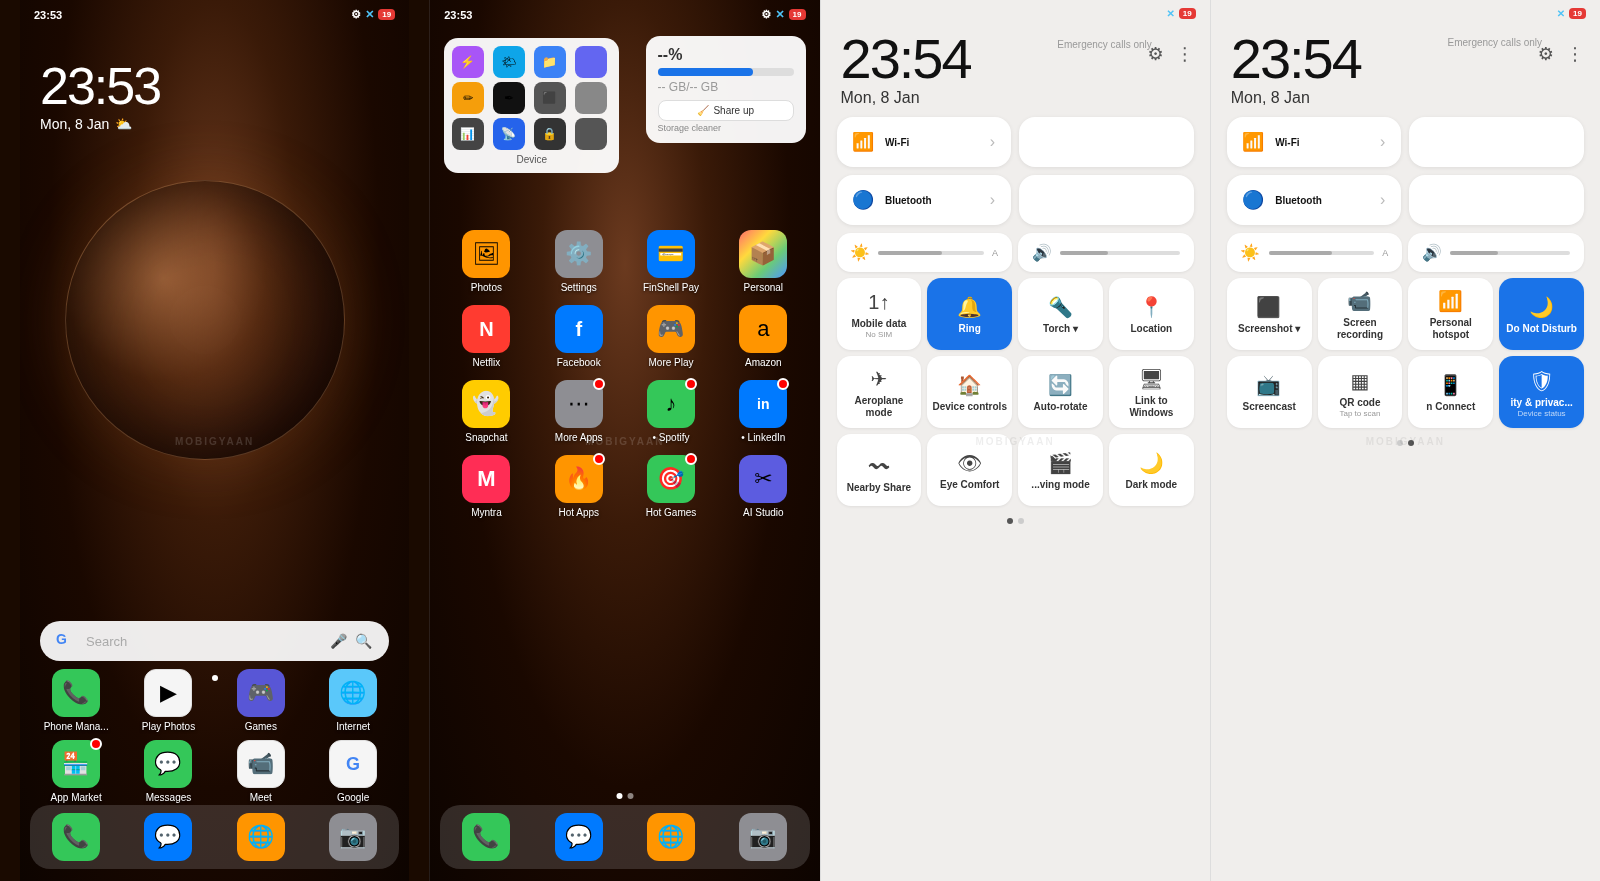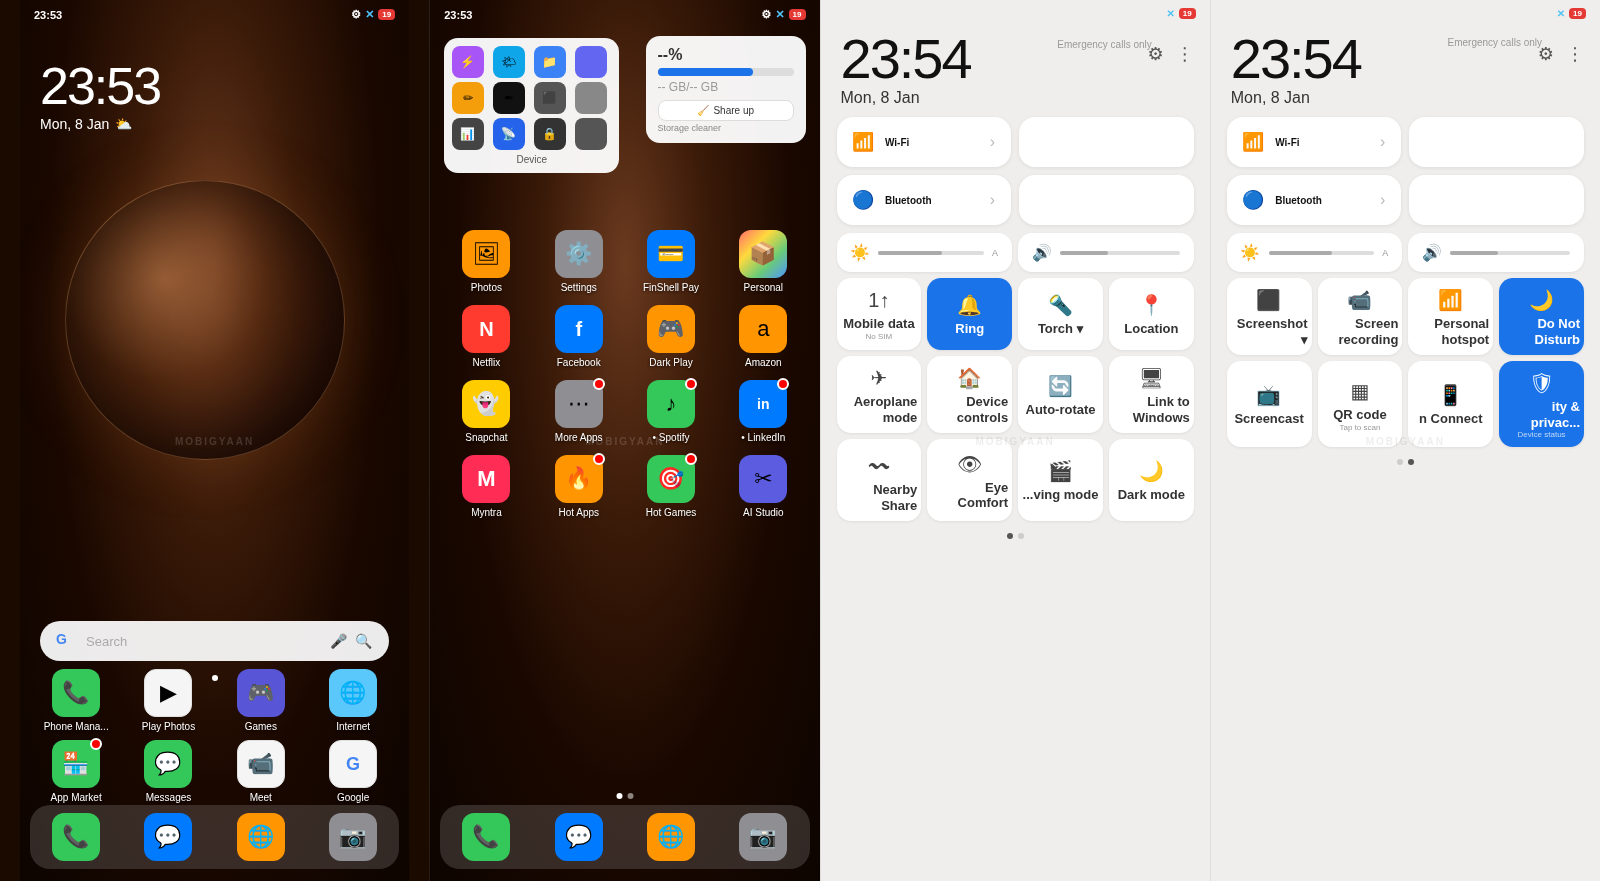--- a/index.html
+++ b/index.html
@@ -332,21 +332,21 @@
       padding: 10px 4px 8px;
       box-shadow: 0 1px 3px rgba(0,0,0,0.07);
       min-height: 72px;
       position: relative;
     }
     .quick-btn.active { background: #1a73e8; }
     .quick-btn.active .q-icon { color: white; }
     .quick-btn.active .q-label { color: white; }
     .quick-btn.active .q-sub { color: rgba(255,255,255,0.7); }
     .q-icon { font-size: 20px; color: #444; margin-bottom: 4px; }
-    .q-label { font-size: 13px; color: #333; font-weight: 600; text-align: right; line-height: 1.2; }
+    .q-label { font-size: 10px; color: #333; font-weight: 600; text-align: center; line-height: 1.2; }
     .q-sub { font-size: 8px; color: #999; text-align: center; }
 
     
     .cc-dots {
       display: flex;
       justify-content: center;
       gap: 5px;
       margin-top: 12px;
     }
     .cc-dot {
@@ -605,21 +605,21 @@
       <div class="app-icon">
         <div class="app-icon-img blue-bg">
             <span style="font-weight:900;color:white;font-size:20px">f</span>
           </div>
         <span class="app-icon-label">Facebook</span>
       </div>
       <div class="app-icon">
         <div class="app-icon-img orange-bg">
             <span>🎮</span>
           </div>
-        <span class="app-icon-label">Dark Play</span>
+        <span class="app-icon-label">More Play</span>
       </div>
       <div class="app-icon">
         <div class="app-icon-img orange-bg">
             <span>a</span>
           </div>
         <span class="app-icon-label">Amazon</span>
       </div>
     </div>
 
     <div class="app-row">

